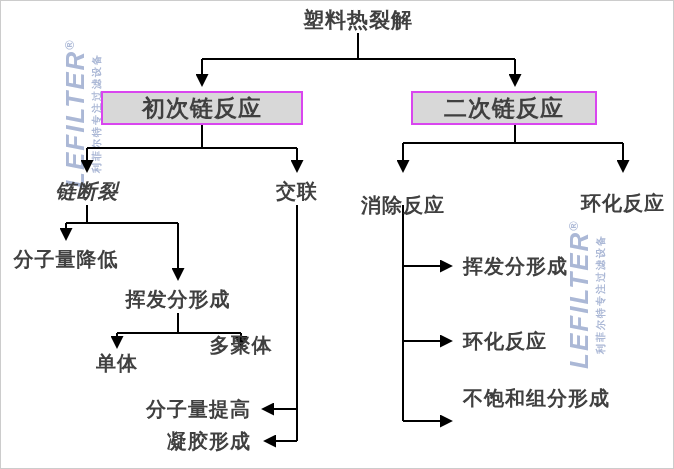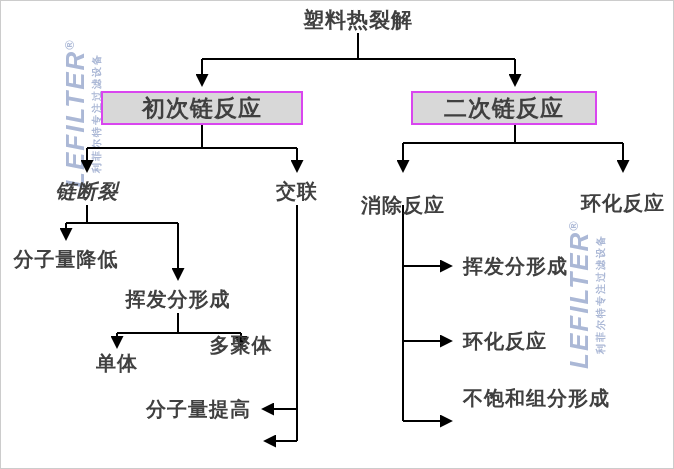--- a/index.html
+++ b/index.html
@@ -153,20 +153,21 @@
   <div class="node centered" style="left:65px; top:258px;font-family:Liberation Serif, serif;">分子量降低</div>
 
   <div class="node centered" style="left:177px; top:298px;">挥发分形成</div>
 
   <div class="node centered" style="left:116px; top:362px;">单体</div>
 
   <div class="node centered" style="left:240px; top:344px;">多聚体</div>
 
   <div class="node v-centered-right" style="right:422px; top:408px;">分子量提高</div>
 
+  <div class="node v-centered-right" style="right:422px; top:440px;">凝胶形成</div>
 
   <div class="node centered" style="left:402px; top:204px;">消除反应</div>
 
   <div class="node centered" style="left:622px; top:202px;">环化反应</div>
 
   <div class="node v-centered-left" style="left:462px; top:265px;">挥发分形成</div>
 
   <div class="node v-centered-left" style="left:462px; top:340px;">环化反应</div>
 
   <div class="node v-centered-left" style="left:462px; top:397px;">不饱和组分形成</div>

